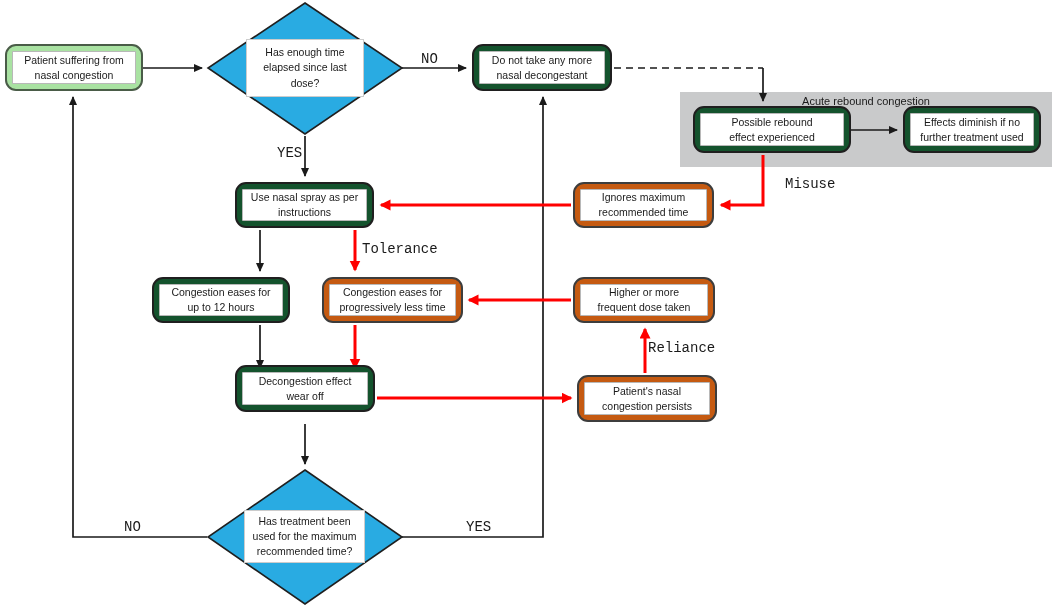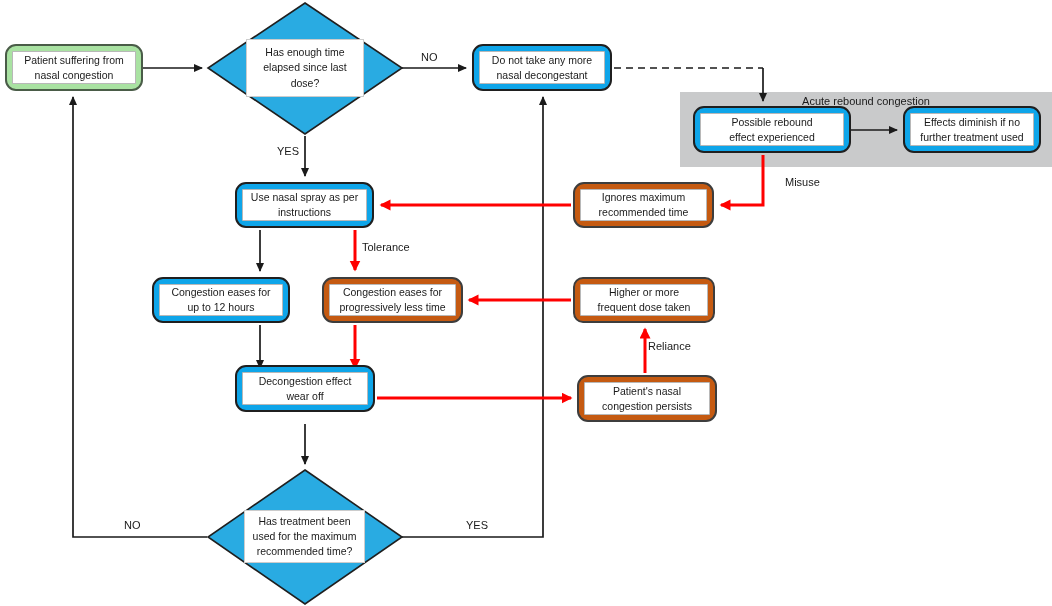--- a/index.html
+++ b/index.html
@@ -39,43 +39,44 @@
     border:1px solid rgba(0,0,0,0.28);
     display:flex;
     align-items:center;
     justify-content:center;
     text-align:center;
     font-size:10.5px;
     line-height:1.4;
     white-space:pre;
     border-radius:1px;
   }
-  .node.blue{ background:#0ea5e9; border:2px solid #1f1f1f; }
+  .node.blue{ background:#14532d; border:2px solid #1f1f1f; }
   .node.brown{ background:#C55A11; border:2.5px solid #3d3d3d; }
   .node.green{ background:#A9E2A2; border:2px solid #4a5c48; }
   .diamond-text{
     position:absolute;
     box-sizing:border-box;
     background:#ffffff;
     border:1px solid rgba(0,0,0,0.2);
     display:flex;
     align-items:center;
     justify-content:center;
     text-align:center;
     font-size:10.5px;
     line-height:1.45;
     white-space:pre;
     z-index:2;
   }
   .lbl{
     position:absolute;
-    font-size:11px;
+    font-size:14px;
     color:#1a1a1a;
     z-index:3;
     white-space:nowrap;
+    font-family:Liberation Mono, monospace;
   }
 </style>
 </head>
 <body>
 
 <div class="canvas">
 
   <div class="region" style="left:680px;top:92px;width:372px;height:75px;">
     <div class="region-label">Acute rebound congestion</div>
   </div>
@@ -147,21 +148,21 @@
   <div class="node blue" style="left:152px;top:277px;width:138px;height:46px;">
     <div class="inner">Congestion eases for
 up to 12 hours</div>
   </div>
 
   <div class="node brown" style="left:322px;top:277px;width:141px;height:46px;">
     <div class="inner">Congestion eases for
 progressively less time</div>
   </div>
 
-  <div class="node brown" style="left:573px;top:277px;width:142px;height:46px;border-radius:10px;">
+  <div class="node brown" style="left:573px;top:277px;width:142px;height:46px;">
     <div class="inner">Higher or more
 frequent dose taken</div>
   </div>
 
   <div class="node blue" style="left:235px;top:365px;width:140px;height:47px;">
     <div class="inner">Decongestion effect
 wear off</div>
   </div>
 
   <div class="node brown" style="left:577px;top:375px;width:140px;height:47px;">

